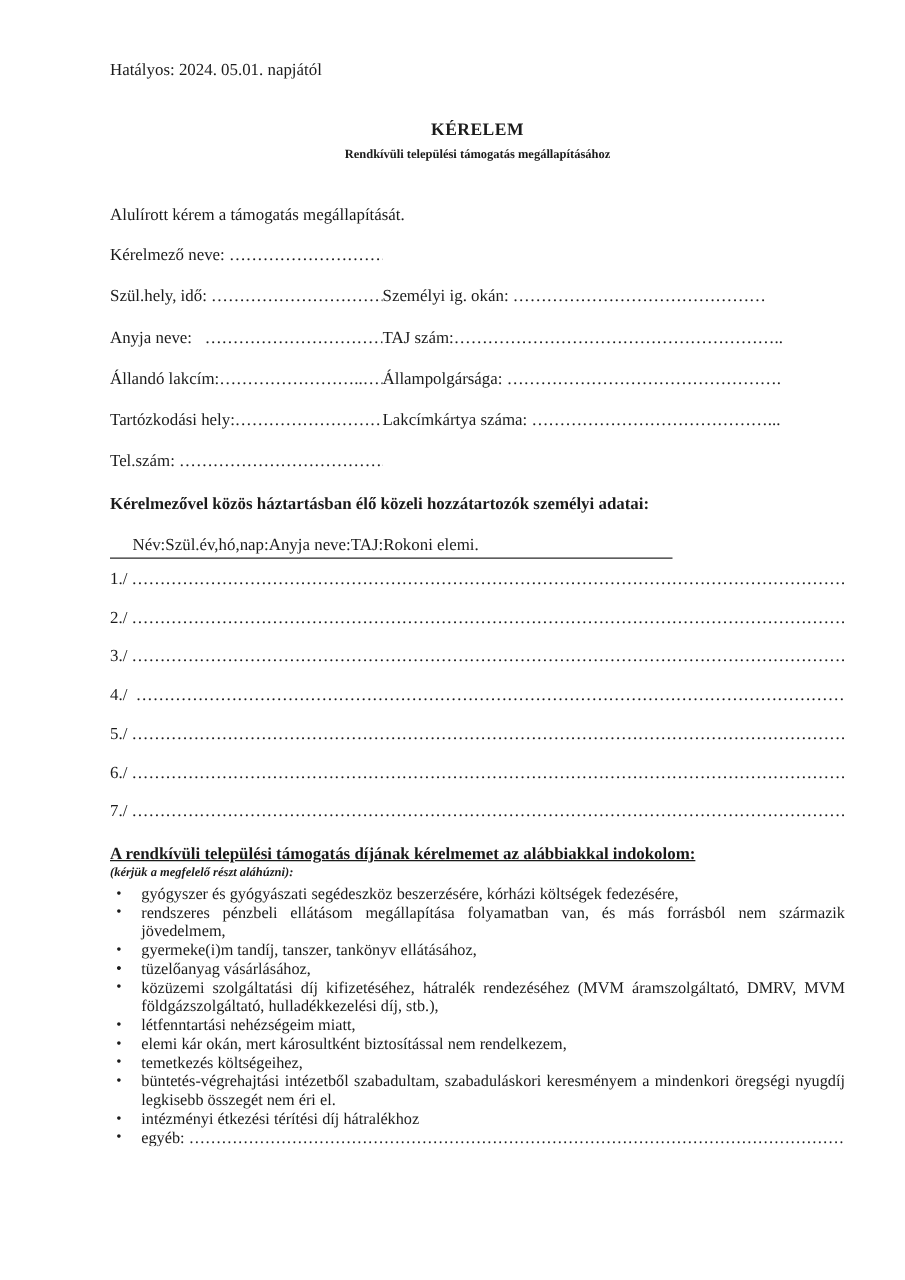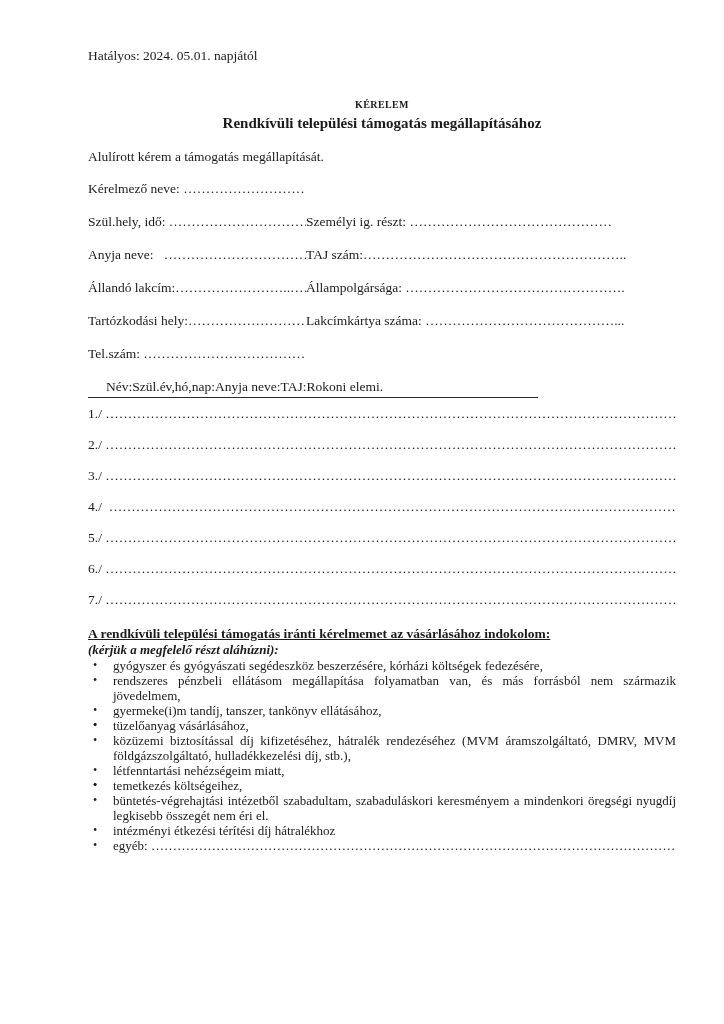--- a/index.html
+++ b/index.html
@@ -10,23 +10,23 @@
     box-sizing: border-box;
     padding: 48px 48px 0 88px;
     font-family: "Liberation Serif", "DejaVu Serif", serif;
     font-size: 13.5px;
     color: #1b1b1b;
     overflow: hidden;
     position: relative;
   }
   .date-line { line-height: 16px; }
   .title-block { text-align: center; margin-top: 31px; font-weight: bold; }
-  .title-line { font-size: 10px; line-height: 19px; letter-spacing: 0.4px; }
-  .subtitle-line { font-size: 15px; line-height: 19px; }
-  .intro-line { margin-top: 16px; line-height: 16px; }
+  .title-line { font-size: 14px; line-height: 19px; letter-spacing: 0.4px; }
+  .subtitle-line { font-size: 10px; line-height: 19px; }
+  .intro-line { margin-top: 31px; line-height: 16px; }
 
   .fields { margin-top: 16px; }
   .field-row { display: flex; line-height: 16px; margin-bottom: 17px; }
   .field-left { width: 218px; flex: none; overflow: hidden; white-space: pre; }
   .field-right { flex: 1; overflow: hidden; white-space: pre; }
 
   .household-heading { font-weight: bold; margin-top: 16px; line-height: 17px; }
 
   .table-header {
     display: flex; justify-content: flex-start;
@@ -35,21 +35,21 @@
     padding: 0 4px 2px 18px;
     margin-top: 17px; line-height: 16px;
   }
   .table-rows { margin-top: 8px; }
   .table-row { line-height: 16px; margin-bottom: 15px; white-space: pre; overflow: hidden; }
 
   .just-heading {
     font-weight: bold; text-decoration: underline;
     margin-top: 18px; line-height: 16px; font-size: 13.5px;
   }
-  .just-note { font-weight: bold; font-style: italic; line-height: 15px; font-size: 13px; }
+  .just-note { font-weight: bold; font-style: italic; line-height: 15px; font-size: 10px; }
   ul.bullets { list-style: none; margin: 1px 0 0 0; padding: 0; }
   ul.bullets li {
     position: relative; padding-left: 25px;
     font-size: 13px; line-height: 15px;
     text-align: justify;
   }
   ul.bullets li .bm {
     position: absolute; left: 5px; top: 0;
     font-size: 12px; line-height: 15px;
   }
@@ -68,70 +68,71 @@
   </div>
 
   <div class="intro-line">Alulírott kérem a támogatás megállapítását.</div>
 
   <div class="fields">
     <div class="field-row">
       <span class="field-left">Kérelmező neve: ……………………………</span>
     </div>
     <div class="field-row">
       <span class="field-left">Szül.hely, idő: ……………………………….</span>
-      <span class="field-right">Személyi ig. részt: ………………………………………</span>
+      <span class="field-right">Személyi ig. okán: ………………………………………</span>
     </div>
     <div class="field-row">
       <span class="field-left">Anyja neve:   ……………………………</span>
       <span class="field-right">TAJ szám:…………………………………………………..</span>
     </div>
     <div class="field-row">
       <span class="field-left">Állandó lakcím:……………………..……</span>
       <span class="field-right">Állampolgársága: ………………………………………….</span>
     </div>
     <div class="field-row">
       <span class="field-left">Tartózkodási hely:……………………….</span>
       <span class="field-right">Lakcímkártya száma: ……………………………………...</span>
     </div>
     <div class="field-row">
       <span class="field-left">Tel.szám: ………………………………..</span>
       <span class="field-right"></span>
     </div>
   </div>
 
+  <div class="household-heading">Kérelmezővel közös háztartásban élő közeli hozzátartozók személyi adatai:</div>
 
   <div class="table-header">
     <span>Név:</span>
     <span>Szül.év,hó,nap:</span>
     <span>Anyja neve:</span>
     <span>TAJ:</span>
     <span>Rokoni elemi.</span>
   </div>
 
   <div class="table-rows">
     <div class="table-row">1./ ………………………………………………………………………………………………………………………………………………</div>
     <div class="table-row">2./ ………………………………………………………………………………………………………………………………………………</div>
     <div class="table-row">3./ ………………………………………………………………………………………………………………………………………………</div>
     <div class="table-row">4./  ……………………………………………………………………………………………………………………………………………</div>
     <div class="table-row">5./ ………………………………………………………………………………………………………………………………………………</div>
     <div class="table-row">6./ ………………………………………………………………………………………………………………………………………………</div>
     <div class="table-row">7./ ………………………………………………………………………………………………………………………………………………</div>
   </div>
 
-  <div class="just-heading">A rendkívüli települési támogatás iránti kérelmemet az vásárlásához indokolom:</div>
+  <div class="just-heading">A rendkívüli települési támogatás díjának kérelmemet az alábbiakkal indokolom:</div>
   <div class="just-note">(kérjük a megfelelő részt aláhúzni):</div>
 
   <ul class="bullets">
     <li><span class="bm">•</span><span>gyógyszer és gyógyászati segédeszköz beszerzésére, kórházi költségek fedezésére,</span></li>
     <li><span class="bm">•</span><span>rendszeres pénzbeli ellátásom megállapítása folyamatban van, és más forrásból nem származik jövedelmem,</span></li>
     <li><span class="bm">•</span><span>gyermeke(i)m tandíj, tanszer, tankönyv ellátásához,</span></li>
     <li><span class="bm">•</span></li>
     <li><span class="bm">•</span><span>tüzelőanyag vásárlásához,</span></li>
-    <li><span class="bm">•</span><span>közüzemi biztosítással díj kifizetéséhez, hátralék rendezéséhez (MVM  áramszolgáltató, DMRV, MVM földgázszolgáltató, hulladékkezelési díj, stb.),</span></li>
+    <li><span class="bm">•</span><span>közüzemi szolgáltatási díj kifizetéséhez, hátralék rendezéséhez (MVM  áramszolgáltató, DMRV, MVM földgázszolgáltató, hulladékkezelési díj, stb.),</span></li>
     <li><span class="bm">•</span><span>létfenntartási nehézségeim miatt,</span></li>
-    <li><span class="bm">•</span></li>
+    <li><span class="bm">•</span><span>elemi kár okán, mert károsultként biztosítással nem rendelkezem,</span></li>
     <li><span class="bm">•</span><span>temetkezés költségeihez,</span></li>
     <li><span class="bm">•</span><span>büntetés-végrehajtási intézetből szabadultam, szabaduláskori keresményem a mindenkori öregségi nyugdíj legkisebb összegét nem éri el.</span></li>
     <li><span class="bm">•</span><span>intézményi étkezési térítési díj hátralékhoz</span></li>
     <li class="dotted"><span class="bm">•</span><span>egyéb: …………………………………………………………………………………………………………………………………………</span></li>
   </ul>
 
 </div>
 
 </body></html>

